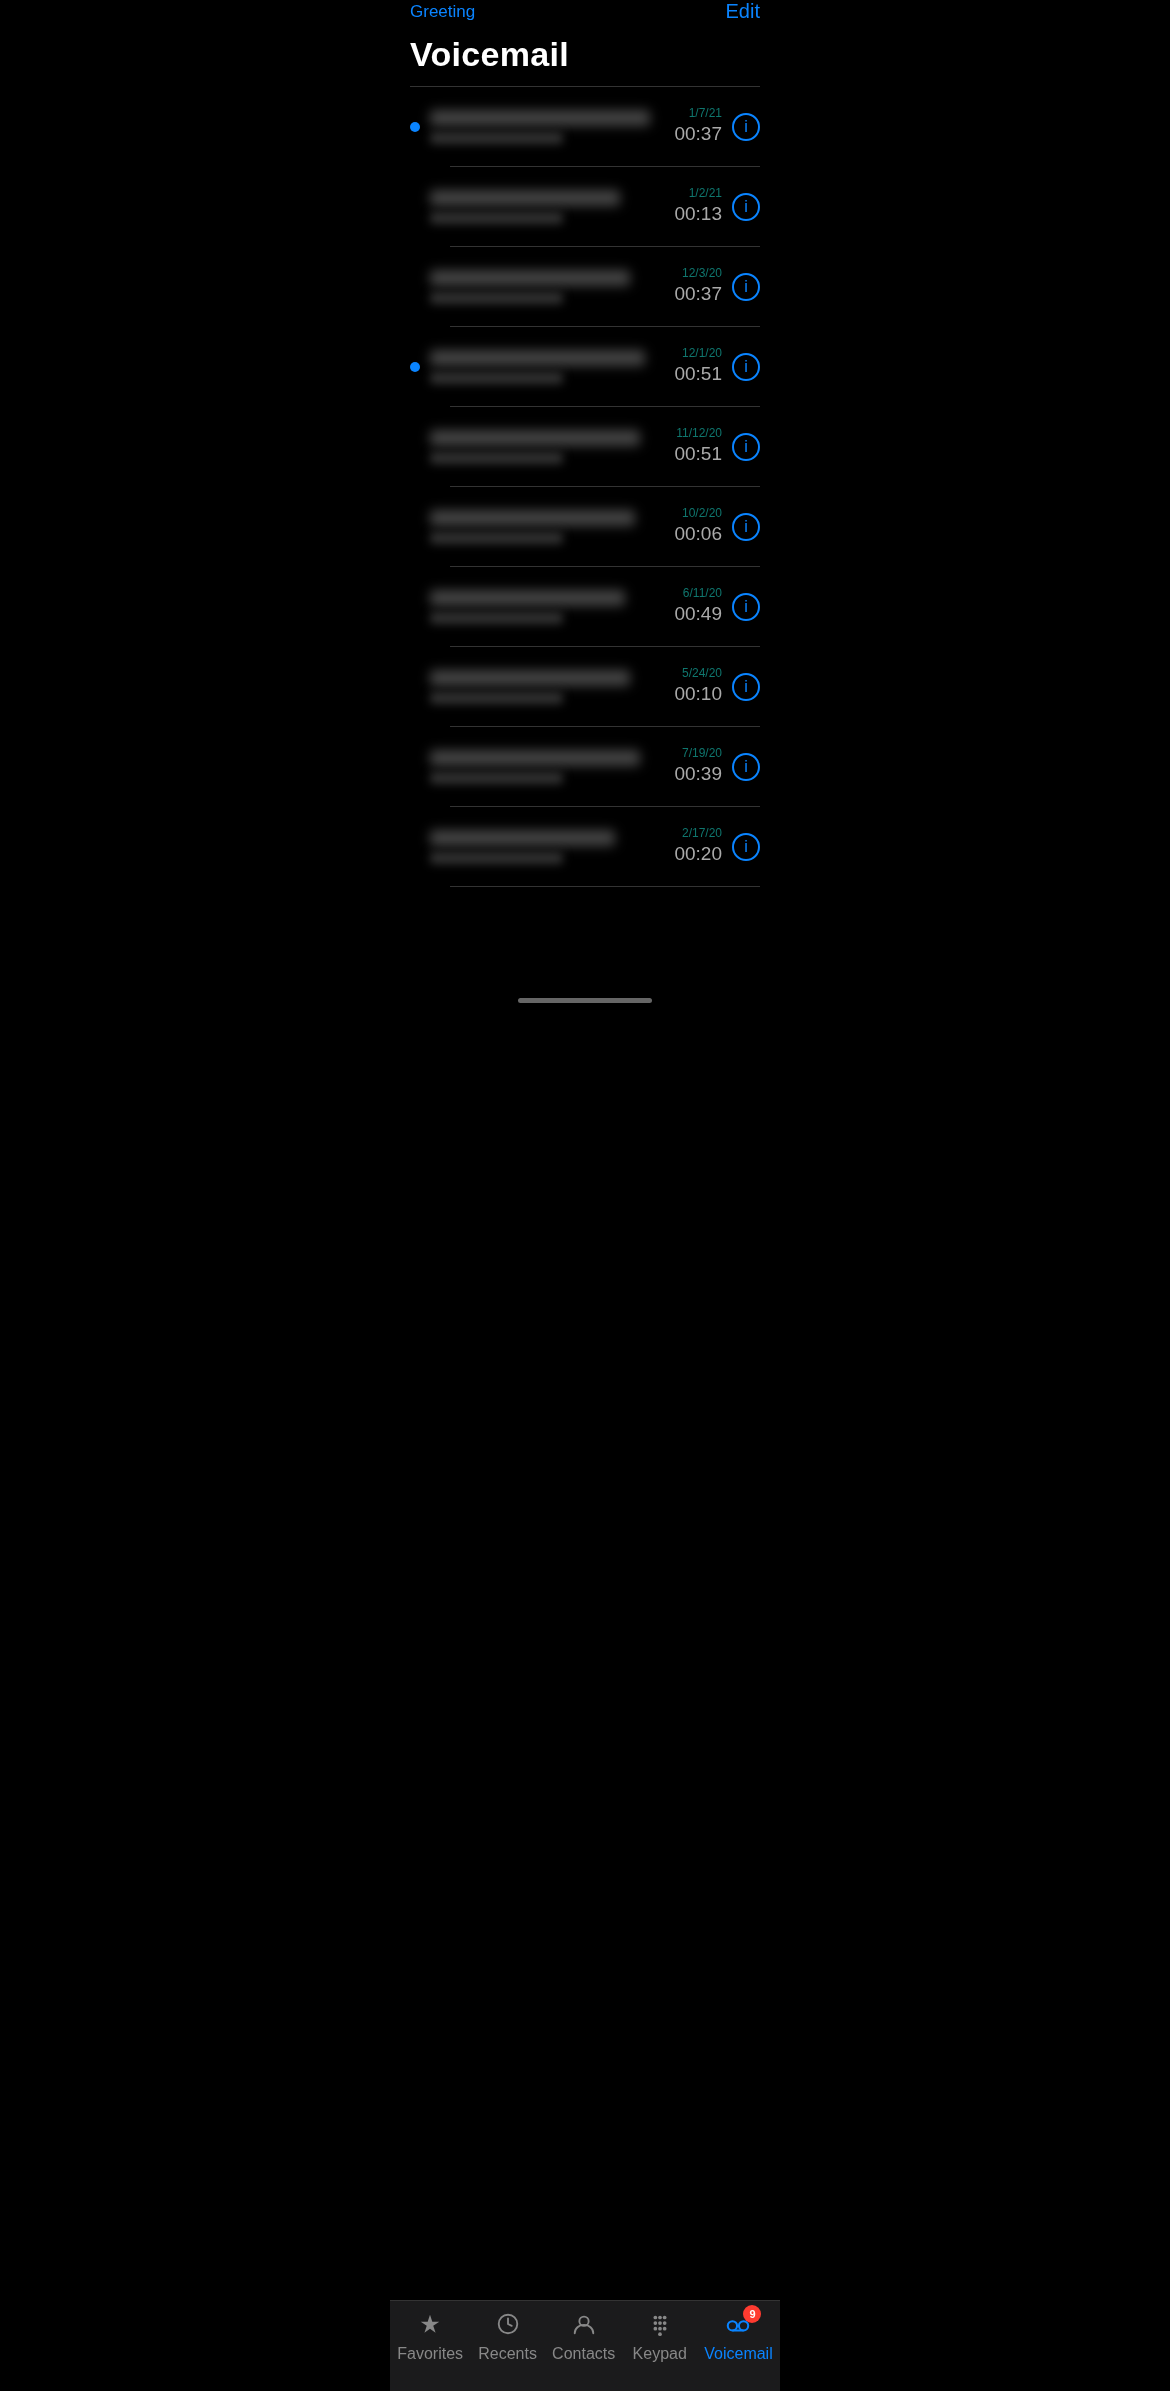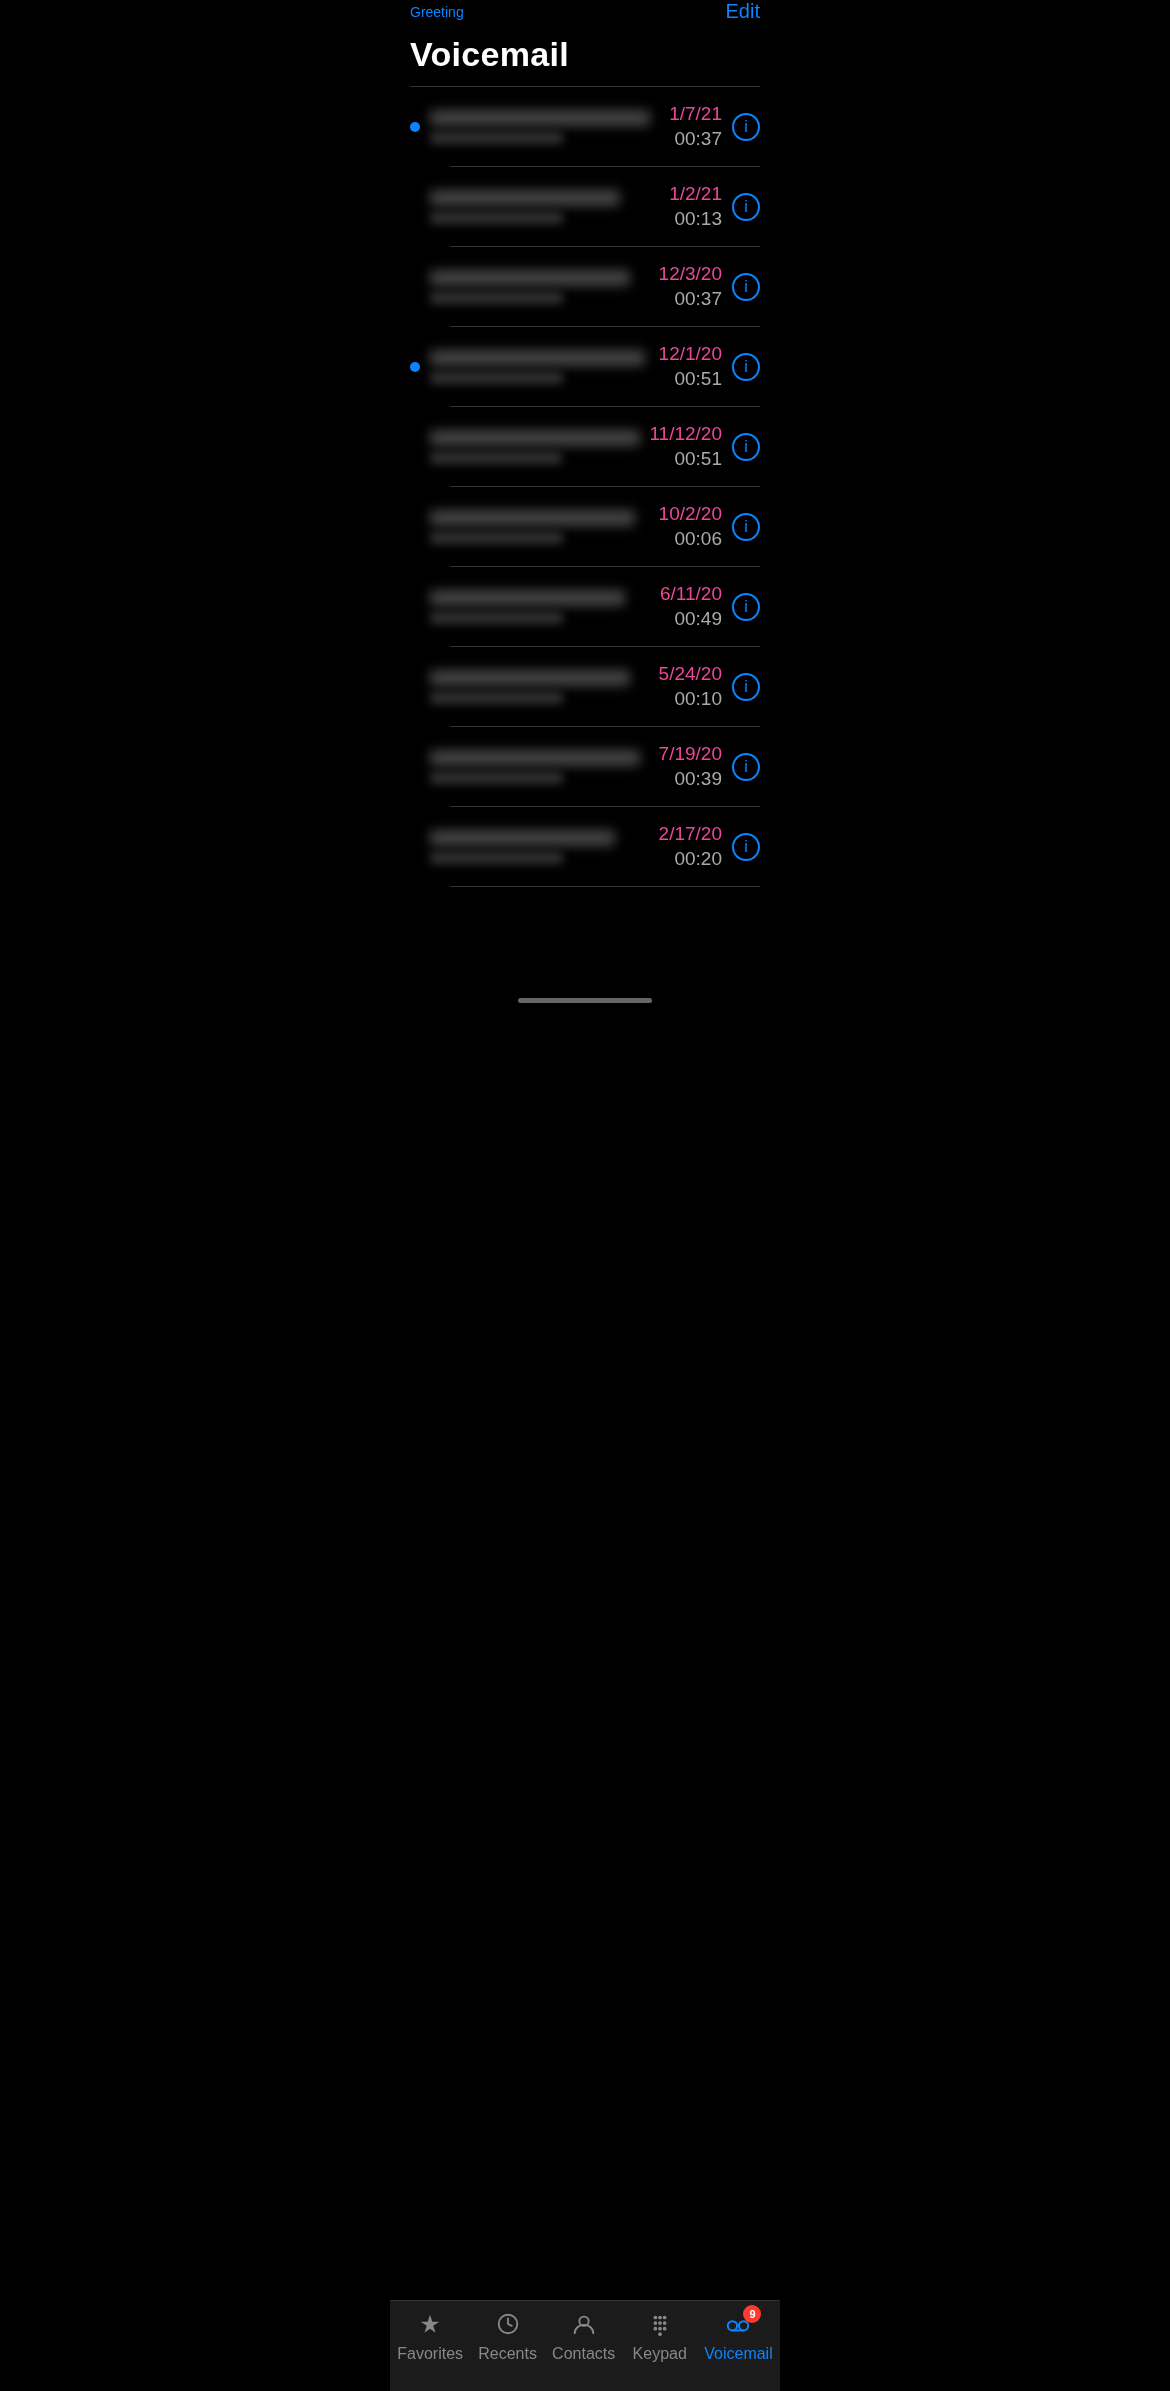--- a/index.html
+++ b/index.html
@@ -17,21 +17,21 @@
 
     
     .header {
       display: flex;
       justify-content: space-between;
       align-items: center;
       padding: 0 20px 4px 20px;
     }
     .header-greeting {
       color: #0A84FF;
-      font-size: 14px;
+      font-size: 17px;
       font-weight: 400;
     }
     .header-edit {
       color: #0A84FF;
       font-size: 20px;
       font-weight: 400;
     }
 
     
     .page-title {
@@ -104,22 +104,22 @@
     }
 
     .voicemail-meta {
       display: flex;
       flex-direction: column;
       align-items: flex-end;
       margin-right: 10px;
       min-width: 70px;
     }
     .voicemail-date {
-      font-size: 19px;
-      color: #ec4899;
+      font-size: 12px;
+      color: #0f766e;
       line-height: 1.3;
     }
     .voicemail-duration {
       font-size: 19px;
       color: #aaa;
       line-height: 1.3;
     }
 
     .info-btn {
       width: 28px;

